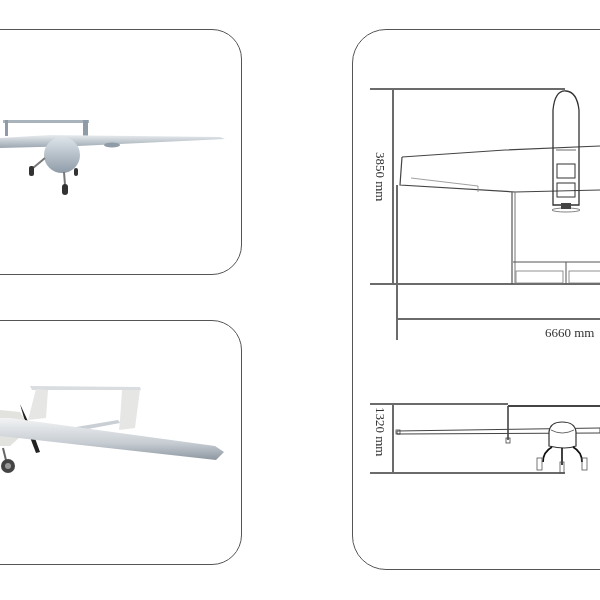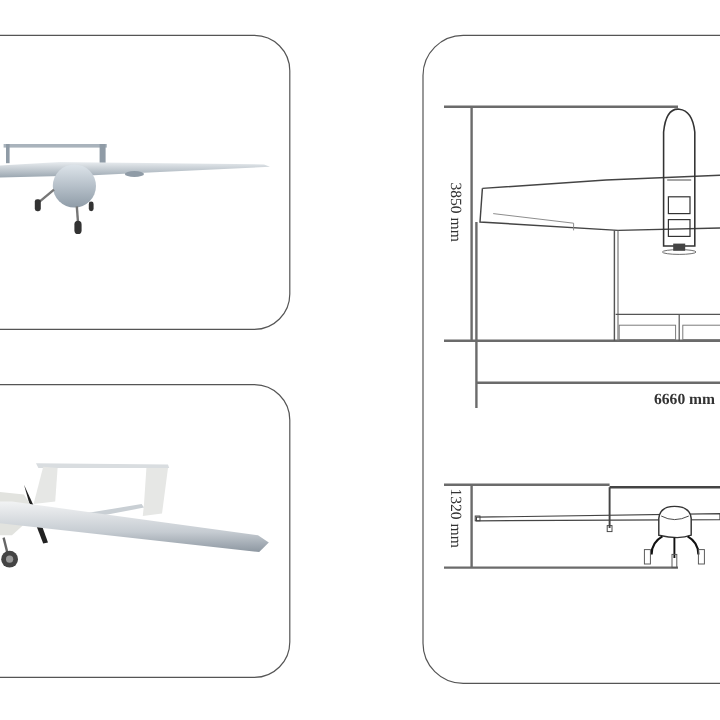--- a/index.html
+++ b/index.html
@@ -123,14 +123,14 @@
     <path d="M552,447 Q543,452 543,462" stroke-width="1.8" stroke="#111"></path>
     <path d="M573,447 Q582,452 582,462" stroke-width="1.8" stroke="#111"></path>
     <line x1="562" y1="448" x2="562" y2="465" stroke-width="1.6" stroke="#111"></line>
     <rect x="537" y="458" width="5" height="12" stroke-width="0.8" stroke="#555"></rect>
     <rect x="582" y="458" width="5" height="12" stroke-width="0.8" stroke="#555"></rect>
     <rect x="560" y="462" width="4" height="11" stroke-width="0.8" stroke="#555"></rect>
   </g>
 </svg>
 
 <div class="dim-label rot" style="left:388px; top:152px;">3850 mm</div>
-<div class="dim-label" style="left:545px; top:325px;font-weight:bold;">6660 mm</div>
+<div class="dim-label" style="left:545px; top:325px;">6660 mm</div>
 <div class="dim-label rot" style="left:388px; top:407px;">1320 mm</div>
 
 </body></html>

